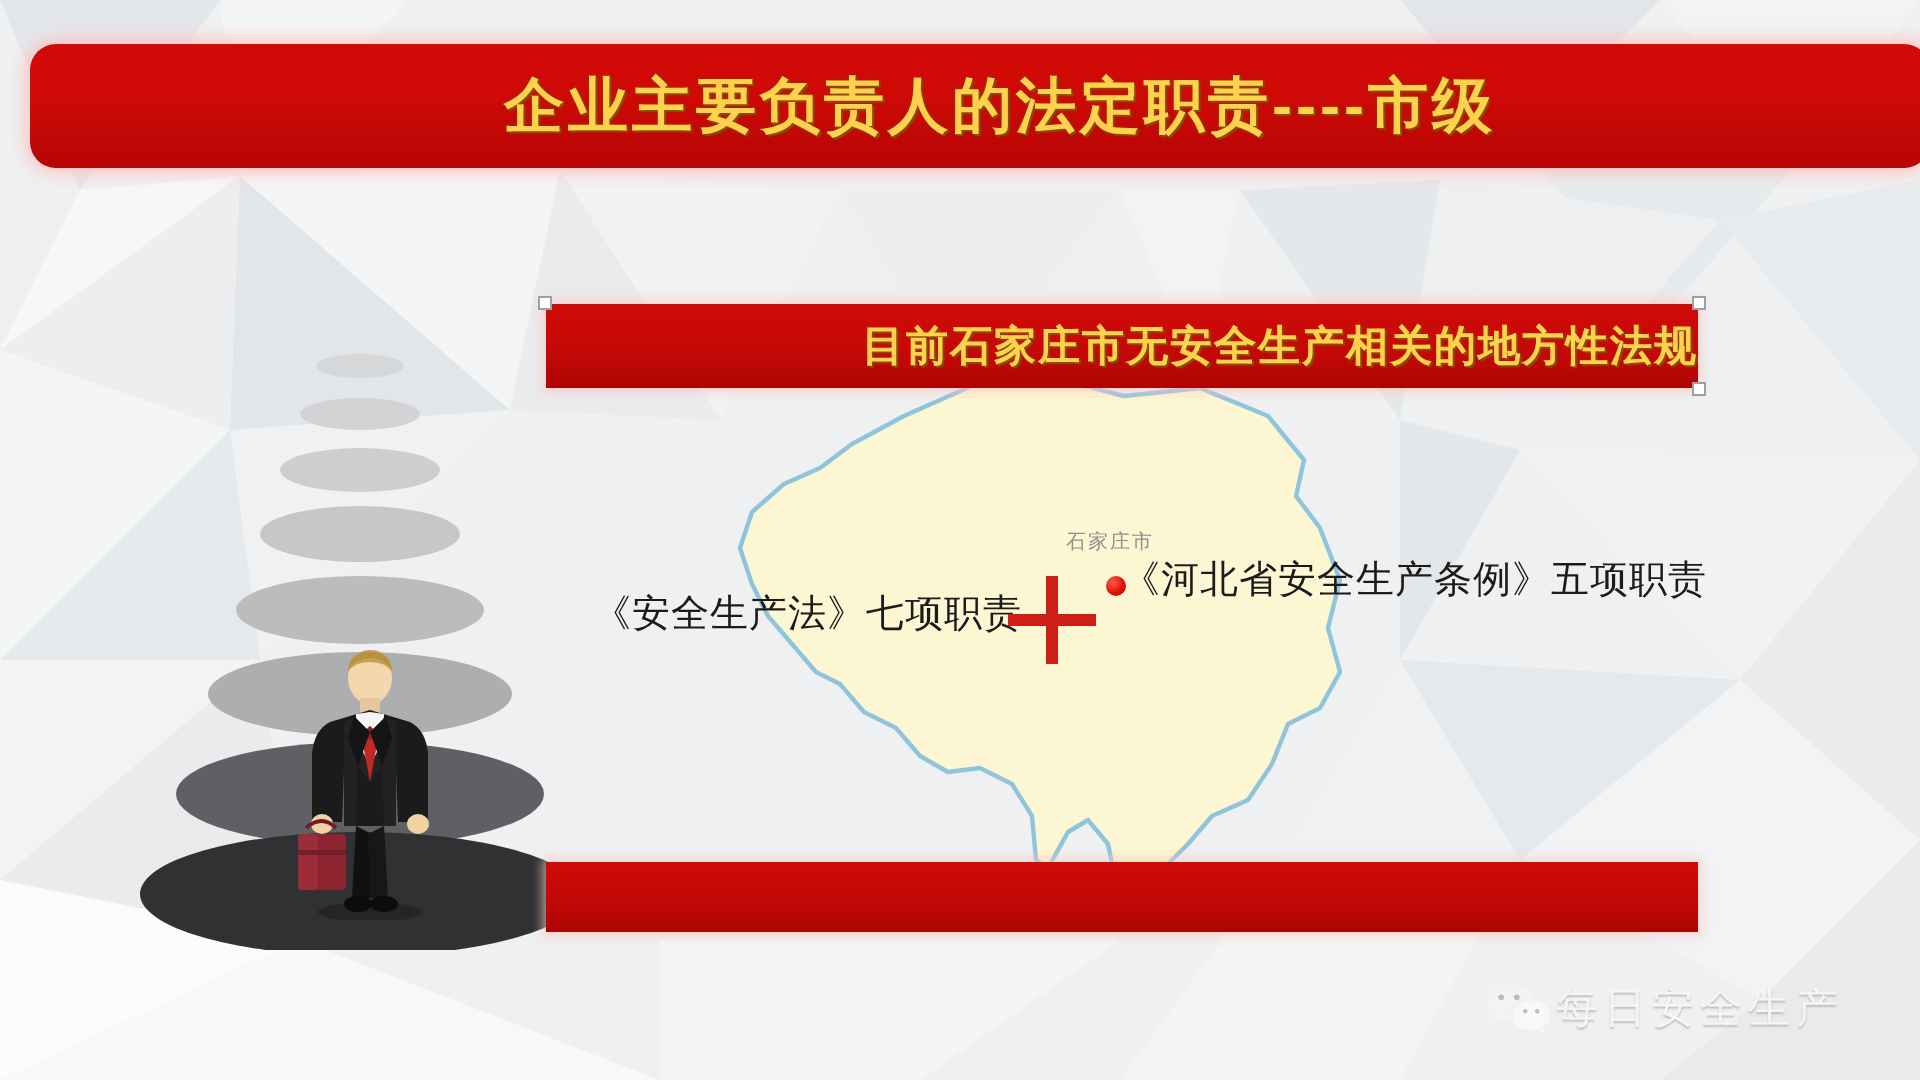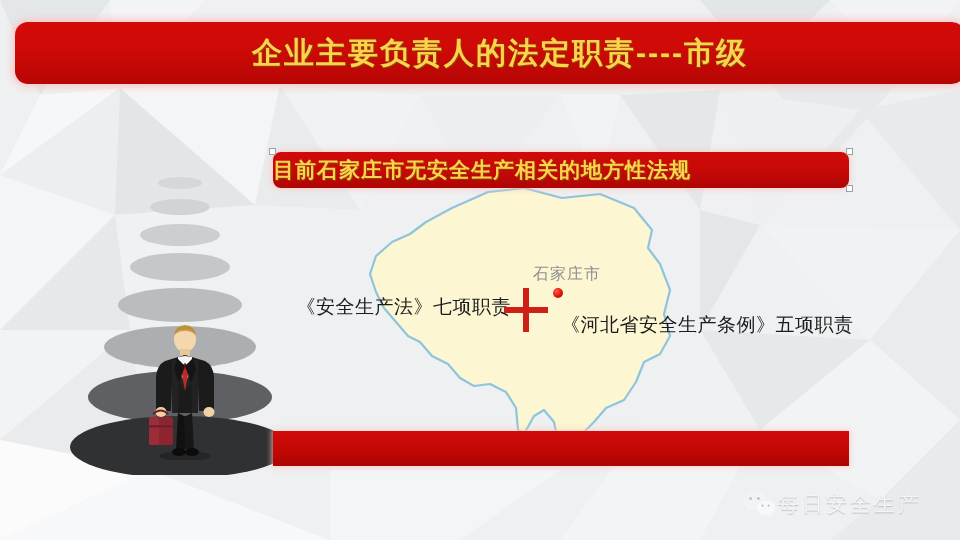--- a/index.html
+++ b/index.html
@@ -24,66 +24,66 @@
   }
   .title-text{
     font-size:30px;font-weight:bold;letter-spacing:2px;
     color:#ffd24d;
     text-shadow:1px 1px 0 #8a4a00, 0 0 2px rgba(120,60,0,.6);
     white-space:nowrap;
   }
 
   
   .subtitle-bar{
-    position:absolute;left:273px;top:152px;width:576px;height:36px;
+    position:absolute;left:273px;top:152px;width:576px;height:42px;
     background:linear-gradient(180deg,#d00b08 0%,#c50907 55%,#ae0503 100%);
     box-shadow:0 0 5px 2px rgba(255,200,195,.7);
-    display:flex;align-items:center;justify-content:flex-start;border-radius:8px;
+    display:flex;align-items:center;justify-content:flex-end;
   }
   .subtitle-text{
     font-size:21px;font-weight:bold;letter-spacing:1px;
     color:#ffd24d;
     text-shadow:1px 1px 0 #8a4a00;
     white-space:nowrap;
   }
 
   
   .bottom-bar{
     position:absolute;left:273px;top:431px;width:576px;height:35px;
     background:linear-gradient(180deg,#d00b08 0%,#c20806 55%,#ab0402 100%);
     box-shadow:0 0 5px 2px rgba(255,200,195,.65);
   }
 
   
   .map-wrap{position:absolute;left:348px;top:186px;width:360px;height:268px;}
 
   .city-label{
     position:absolute;left:533px;top:264px;
-    font-size:16px;color:#8e8e8e;letter-spacing:1px;white-space:nowrap;
+    font-size:10px;color:#8e8e8e;letter-spacing:1px;white-space:nowrap;
   }
   .city-dot{
     position:absolute;left:553px;top:288px;width:10px;height:10px;
     border-radius:50%;
     background:radial-gradient(circle at 35% 32%,#ff5a46 0%,#e01208 55%,#a50b04 100%);
   }
 
   
   .plus{position:absolute;left:504px;top:288px;width:44px;height:44px;}
   .plus i{position:absolute;background:#cf2018;display:block;}
   .plus i.h{left:0;top:19px;width:44px;height:6px;}
   .plus i.v{left:19px;top:0;width:6px;height:44px;}
 
   
   .line-left{
     position:absolute;left:280px;top:290px;width:215px;height:34px;
     display:flex;align-items:center;justify-content:flex-end;
     font-size:19px;color:#1b1b1b;white-space:nowrap;letter-spacing:.5px;margin-left:16px;
   }
   .line-right{
-    position:absolute;left:561px;top:308px;width:300px;height:34px;
+    position:absolute;left:561px;top:273px;width:300px;height:34px;
     display:flex;align-items:center;justify-content:flex-start;
     font-size:19px;color:#1b1b1b;white-space:nowrap;letter-spacing:.5px;
   }
 
   
   .stack{position:absolute;left:60px;top:175px;width:240px;height:300px;}
 
   
   .man{position:absolute;left:145px;top:325px;width:80px;height:135px;}
 

